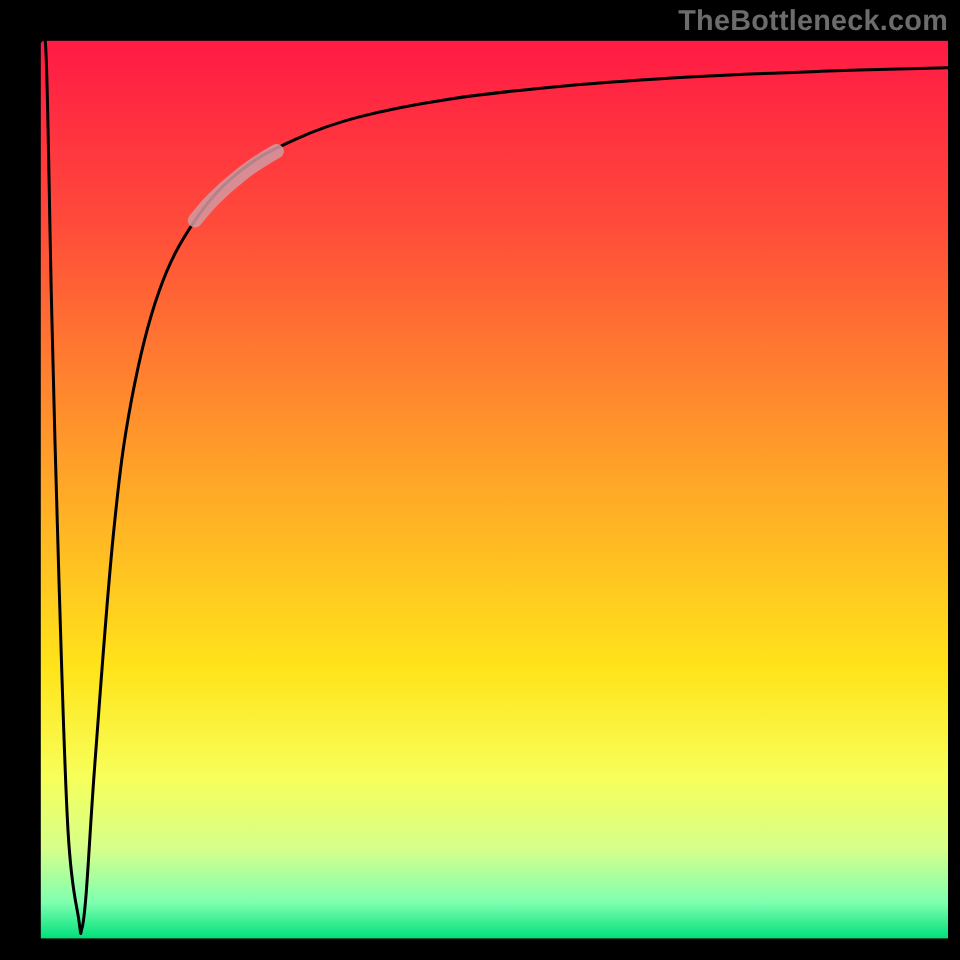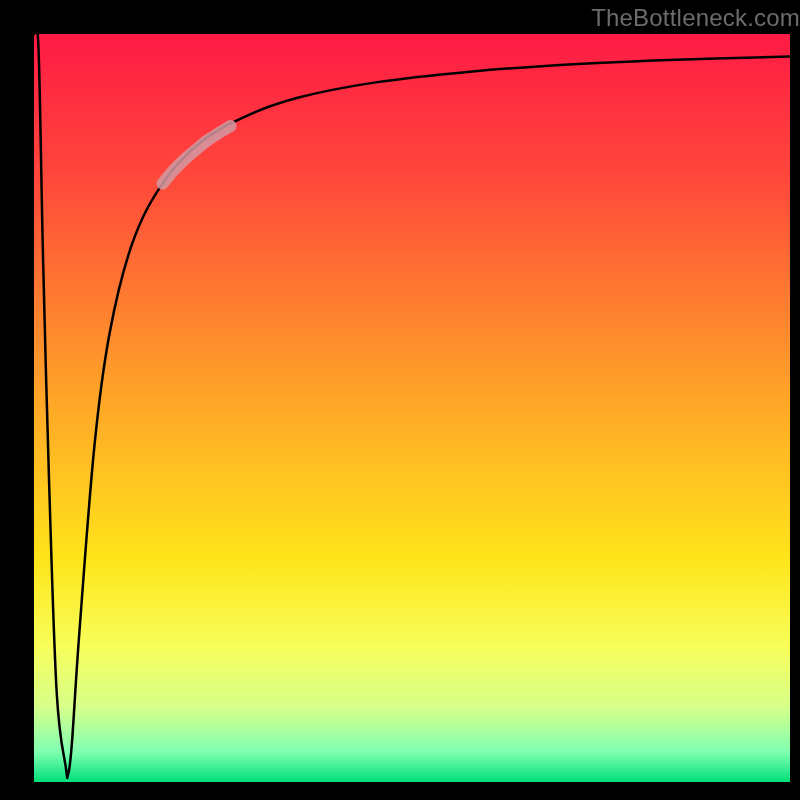--- a/index.html
+++ b/index.html
@@ -18,23 +18,23 @@
   }
   svg {
     display: block;
     position: absolute;
     top: 0;
     left: 0;
   }
   .watermark {
     position: absolute;
     top: 4px;
-    right: 0;
+    right: 10px;
     font-size: 24px;
-    font-weight: 400;
+    font-weight: 700;
     color: #6c6c6c;
     letter-spacing: 0.2px;
     user-select: none;
   }
 </style>
 </head>
 <body>
 
 <div class="canvas-wrap">
   <svg id="chart-svg" width="800" height="800" viewBox="0 0 800 800">

